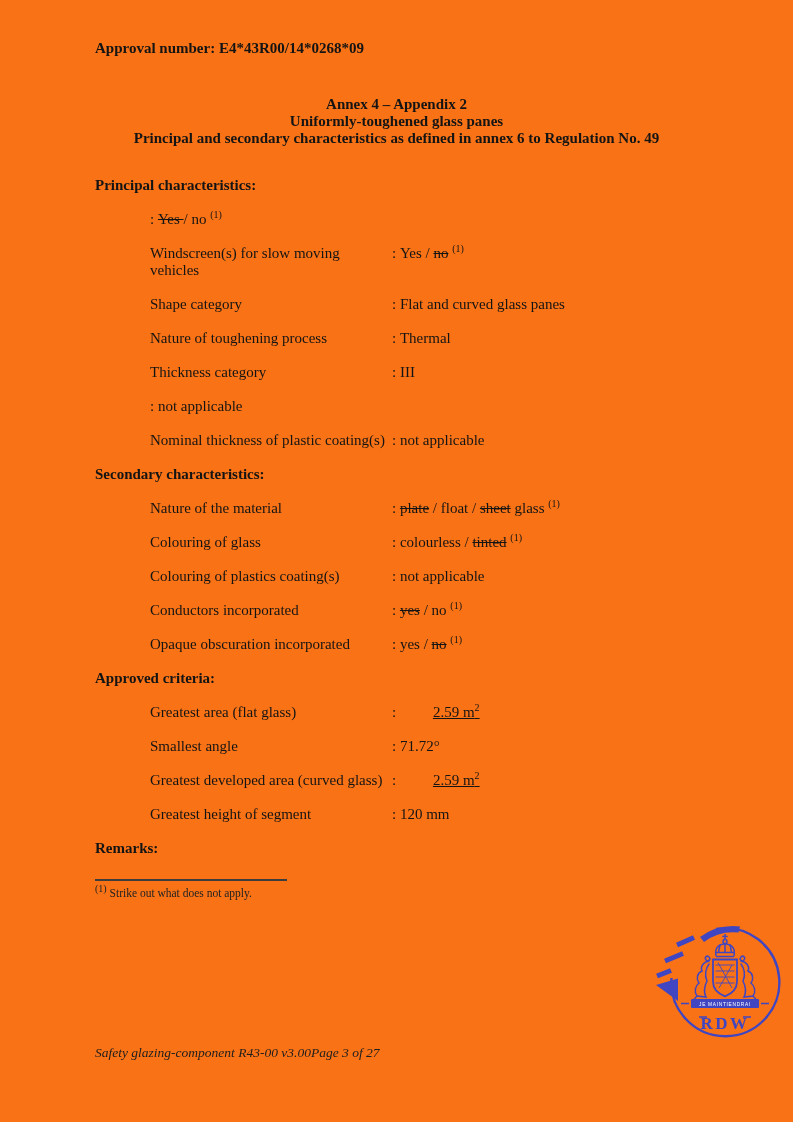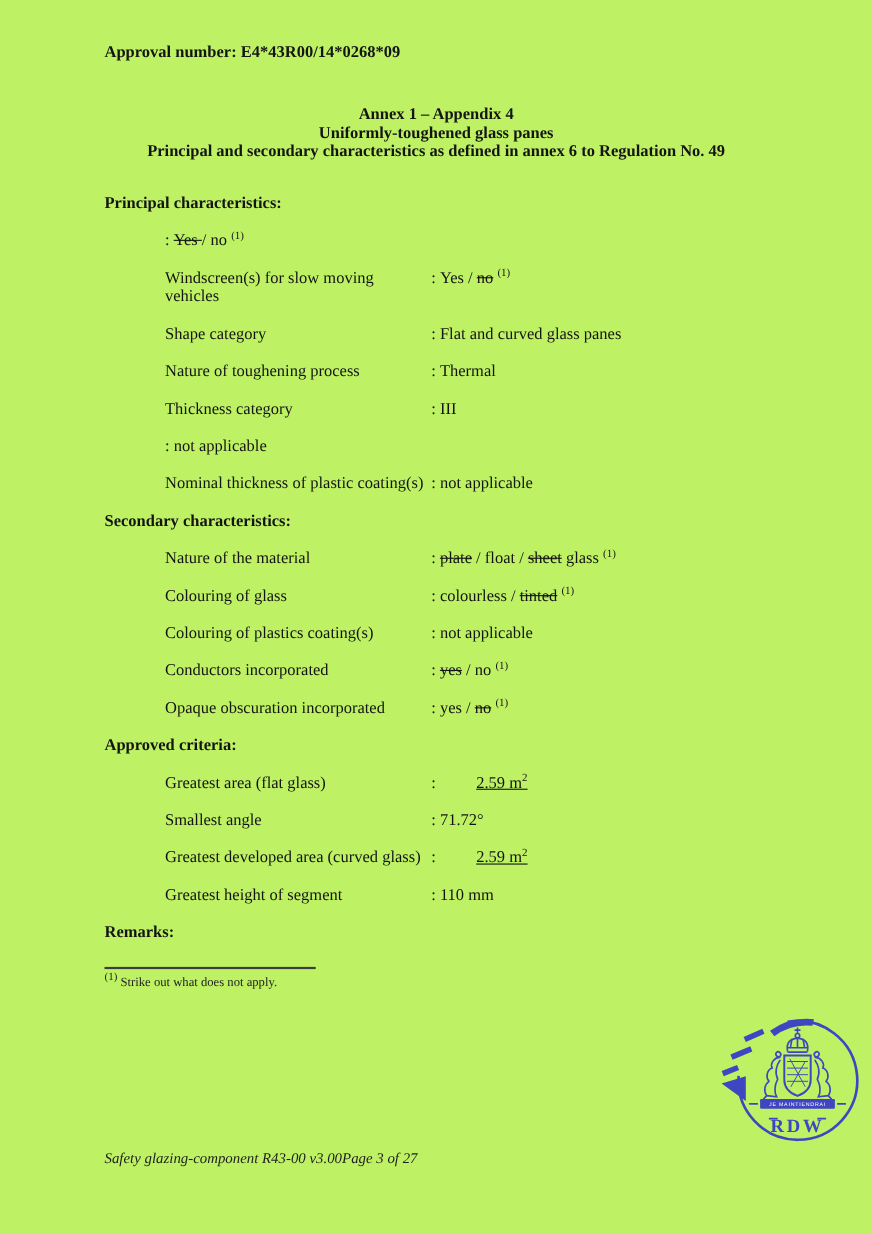--- a/index.html
+++ b/index.html
@@ -1,17 +1,17 @@
 <!DOCTYPE html>
 <html><head>
 <meta charset="utf-8">
 <style>
   html,body { margin:0; padding:0; background:#ffffff; }
   .page {
-    position:relative; width:793px; height:1122px; background:#bef264;
+    position:relative; width:793px; height:1122px; background:#f97316;
     font-family:"Liberation Serif", serif; font-size:15px; color:#141414;
     overflow:hidden;
   }
   .approval { padding-top:40px; margin-left:95px; font-weight:bold; line-height:17px; }
   .titleblock { margin-top:39px; text-align:center; font-weight:bold; line-height:17px; }
   #sections { margin-top:30px; }
   .section-heading { margin:16px 0 17px 95px; font-weight:bold; line-height:17px; }
   .row { display:grid; grid-template-columns:242px auto; margin:0 0 17px 150px; line-height:17px; }
   .row .label { white-space:pre; }
   .strike { text-decoration:line-through; }
@@ -30,21 +30,21 @@
 <body>
 
 <div class="page">
 
   <div class="approval">
     <span>Approval number:</span>
     <span>E4*43R00/14*0268*09</span>
   </div>
 
   <div class="titleblock">
-    <div>Annex 1 – Appendix 4</div>
+    <div>Annex 4 – Appendix 2</div>
     <div>Uniformly-toughened glass panes</div>
     <div>Principal and secondary characteristics as defined in annex 6 to Regulation No. 49</div>
   </div>
 
   <div id="sections">
       <div class="section-heading">Principal characteristics:</div>
       <div class="row">
         <div class="value">:&nbsp;<span class="strike">Yes </span><span>/ no </span><sup>(1)</sup></div>
       </div>
       <div class="row">
@@ -100,21 +100,21 @@
       <div class="row">
         <div class="label">Smallest angle</div>
         <div class="value">:&nbsp;<span>71.72°</span></div>
       </div>
       <div class="row">
         <div class="label">Greatest developed area (curved glass)</div>
         <div class="value">:&nbsp;<span class="uline"><span>2.59 m</span><sup>2</sup></span></div>
       </div>
       <div class="row">
         <div class="label">Greatest height of segment</div>
-        <div class="value">:&nbsp;<span>110 mm</span></div>
+        <div class="value">:&nbsp;<span>120 mm</span></div>
       </div>
       <div class="section-heading">Remarks:</div>
     </div>
 
   <div class="footnote-rule"></div>
   <div class="footnote">
     <sup>(1)</sup><span> Strike out what does not apply.</span>
   </div>
 
   <div class="stamp">

